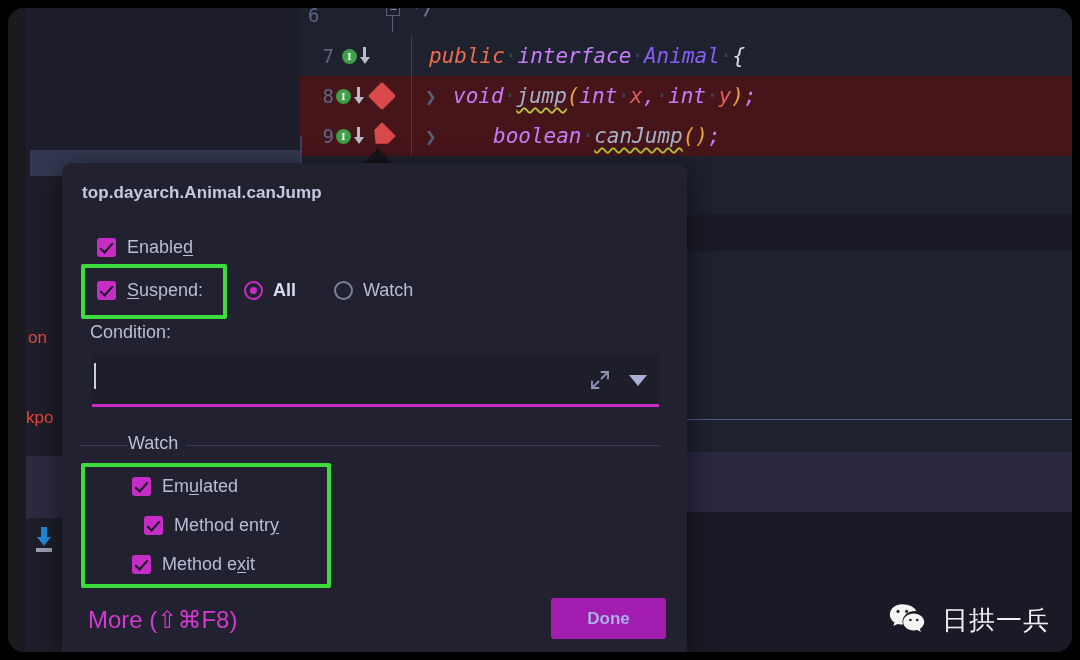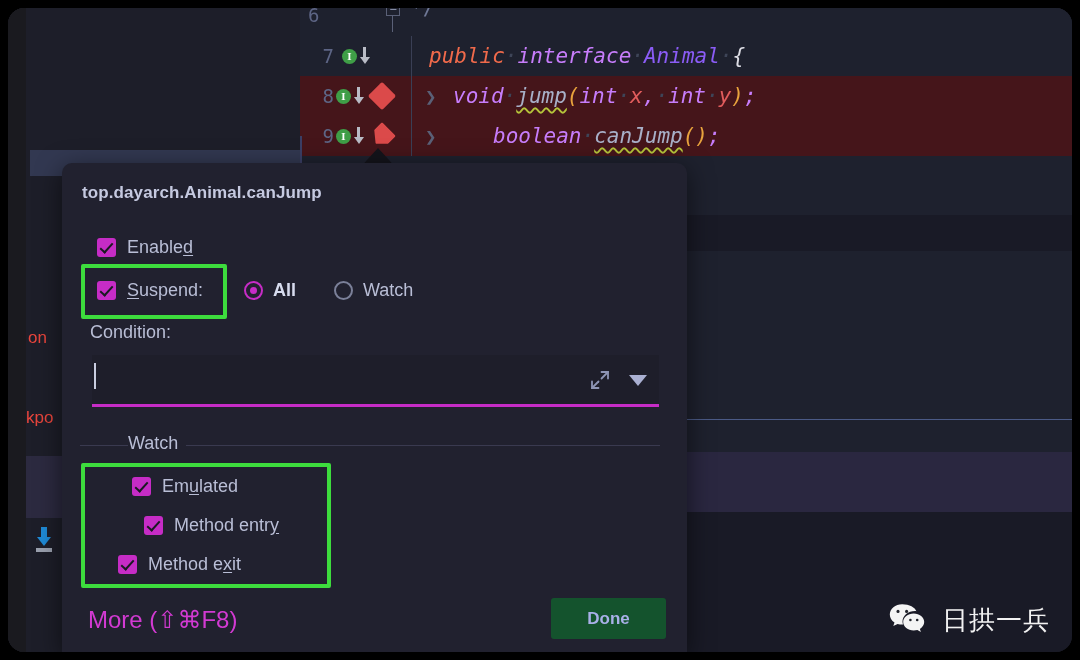--- a/index.html
+++ b/index.html
@@ -379,21 +379,21 @@
     position: absolute;
     left: 80px; top: 598px;
     font-size: 24px;
     color: #d23ad2;
     white-space: nowrap;
   }
   .done-btn {
     position: absolute;
     left: 543px; top: 590px;
     width: 115px; height: 41px;
-    background: #14532d;
+    background: #a21caf;
     border: none;
     border-radius: 3px;
     color: #a9b0e8;
     font-size: 17px; font-weight: bold;
     font-family: "Liberation Sans", sans-serif;
     cursor: pointer;
   }
 
   
   .wechat {
@@ -542,21 +542,21 @@
       <div class="watch-rule" style="left:18px;top:282px;width:580px;"></div>
 
       <div class="row" style="left:70px;top:313px;">
         <span class="cbox"></span>
         <span class="cb-label"><span>Em</span><span class="u">u</span><span>lated</span></span>
       </div>
       <div class="row" style="left:70px;top:352px;padding-left:12px;">
         <span class="cbox"></span>
         <span class="cb-label"><span>Method entr</span><span class="u">y</span><span></span></span>
       </div>
-      <div class="row" style="left:56px;top:391px;">
+      <div class="row" style="left:70px;top:391px;">
         <span class="cbox"></span>
         <span class="cb-label"><span>Method e</span><span class="u">x</span><span>it</span></span>
       </div>
 
       <div class="more-link" style="left:26px;top:443px;">More (⇧⌘F8)</div>
       <button class="done-btn" style="left:489px;top:435px;">Done</button>
     </div>
 
     <div class="hl-box" style="left:73px; top:256px; width:146px; height:55px;"></div>
     <div class="hl-box" style="left:73px; top:455px; width:250px; height:125px;"></div>

